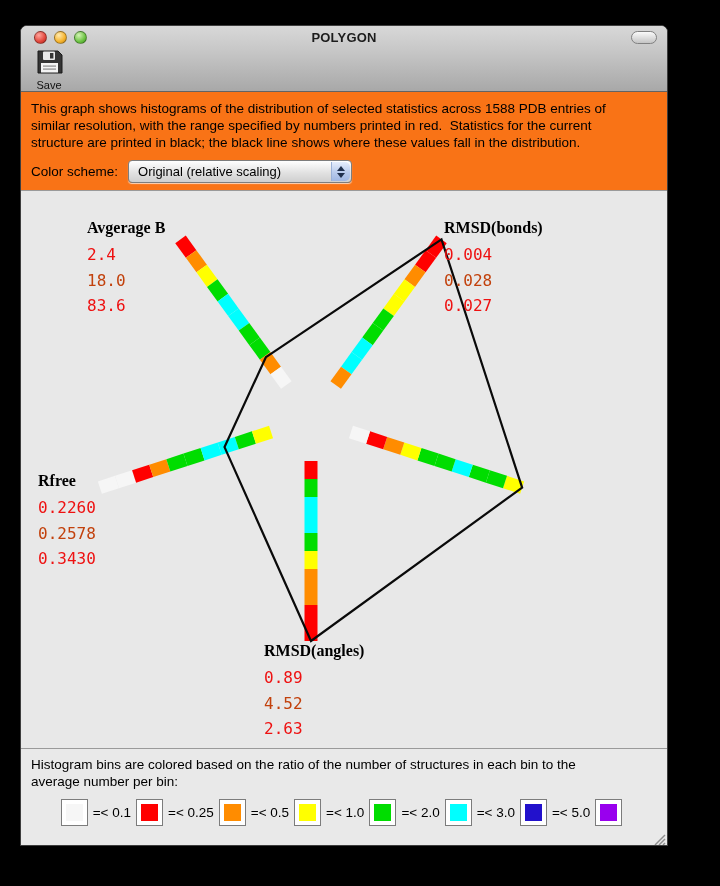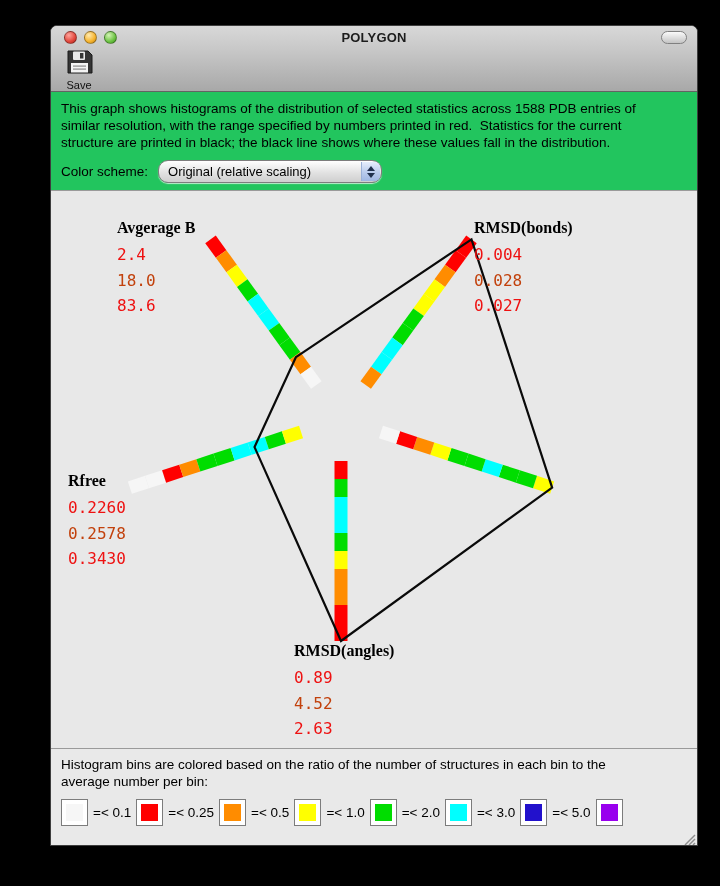--- a/index.html
+++ b/index.html
@@ -1,41 +1,41 @@
 <!DOCTYPE html>
 <html><head>
 <meta charset="utf-8">
 <style>
   * { box-sizing: border-box; margin: 0; padding: 0; }
   html,body { width:720px; height:886px; background:#000; font-family:"Liberation Sans", sans-serif; }
   #window {
-    position:absolute; left:50px; top:25px; width:648px; height:821px;
+    position:absolute; left:20px; top:25px; width:648px; height:821px;
     border-radius:7px 7px 0 0; overflow:hidden; background:#e8e8e8;
     border:1px solid #3d3d3d;
   }
   
   #chrome { position:relative; width:100%; height:66px;
     background:linear-gradient(180deg,#d8d8d8 0%,#c6c6c6 40%,#a8a8a8 100%);
     border-bottom:1px solid #636363; }
   #titlebar { position:relative; height:22px; width:100%; }
   .tl { position:absolute; top:5px; width:13px; height:13px; border-radius:50%; border:1px solid rgba(0,0,0,.35); }
   .tl.red   { left:13px;  background:radial-gradient(circle at 35% 30%, #ffa49c, #e2473c 60%, #a8241b); }
   .tl.yellow{ left:33px; background:radial-gradient(circle at 35% 30%, #ffeab0, #f6b32c 60%, #b67d14); }
   .tl.green { left:53px; background:radial-gradient(circle at 35% 30%, #d3f3b4, #6cc343 60%, #3c8f1d); }
   #title { position:absolute; left:0; right:0; top:4px; text-align:center; font-size:13px; font-weight:700; color:#1c1c1c; letter-spacing:.2px; }
   #pill { position:absolute; right:10px; top:5px; width:26px; height:13px; border-radius:7px;
     background:linear-gradient(180deg,#fafafa,#c4c4c4); border:1px solid #808080; }
   #save-btn { position:absolute; left:8px; top:24px; width:40px; height:40px; text-align:center; }
   #save-btn .lbl { font-size:11px; color:#111; margin-top:1px; }
   
-  #desc { width:100%; height:99px; background:#22c55e; border-bottom:1px solid #9a9a9a; padding:8px 10px 0 10px; }
+  #desc { width:100%; height:99px; background:#f97316; border-bottom:1px solid #9a9a9a; padding:8px 10px 0 10px; }
   .desc-line { display:block; font-size:13.5px; line-height:17px; color:#000; white-space:pre-wrap; }
   #scheme-row { margin-top:9px; display:flex; align-items:center; }
   #scheme-label { font-size:13.5px; color:#000; margin-right:10px;text-align:right; }
-  #scheme-select { position:relative; width:224px; height:23px; border:1px solid #7d7d7d; border-radius:10px;
+  #scheme-select { position:relative; width:224px; height:23px; border:1px solid #7d7d7d; border-radius:4px;
     background:linear-gradient(180deg,#ffffff,#e2e2e2 55%,#cfcfcf); box-shadow:0 1px 1px rgba(255,255,255,.7);
     display:flex; align-items:center; padding-left:9px; }
   #scheme-value { font-size:13px; color:#000; }
   #scheme-arrows { position:absolute; right:1px; top:1px; bottom:1px; width:19px; border-left:1px solid #9ab0d6;
     border-radius:0 5px 5px 0; background:linear-gradient(180deg,#e6eefc,#b9cbec 55%,#9fb6e2);
     display:flex; flex-direction:column; align-items:center; justify-content:center; gap:2px; }
   .arr { width:0; height:0; border-left:4px solid transparent; border-right:4px solid transparent; }
   .arr.up   { border-bottom:5px solid #20304d; }
   .arr.down { border-top:5px solid #20304d; }
   
@@ -46,21 +46,21 @@
   .axis-label .val { font-family:"DejaVu Sans Mono", monospace; font-size:16px; line-height:25.5px; }
   .val.red { color:#ee1111; } .val.blk { color:#c2410c; }
   #ax-avgb  { left:66px;  top:28px; }
   #ax-bonds { left:423px; top:28px; }
   #ax-rfree { left:17px;  top:281px; }
   #ax-rwork { left:510px; top:281px; }
   #ax-angles{ left:243px; top:451px; }
   
   #bottom { position:relative; width:100%; height:99px; background:#e9e9e9; border-top:1px solid #9a9a9a; padding:7px 10px 0 10px; }
   .note-line { display:block; font-size:13.5px; line-height:17px; color:#000; white-space:pre-wrap; }
-  #legend-row { display:flex; align-items:center; margin-top:9px; gap:5px; }
+  #legend-row { display:flex; align-items:center; margin-top:9px; gap:5px;justify-content:center; }
   .bin { display:flex; align-items:center; gap:5px; }
   .swatch { width:27px; height:27px; border:1px solid #7c7c7c; background:#fff; display:flex; align-items:center; justify-content:center; }
   .swatch .fill { width:17px; height:17px; }
   .bin .bl { font-size:13.5px; color:#000; white-space:nowrap; }
   #grip { position:absolute; right:1px; bottom:1px; width:14px; height:14px; }
 </style>
 </head>
 <body>
 
 <div id="window">

